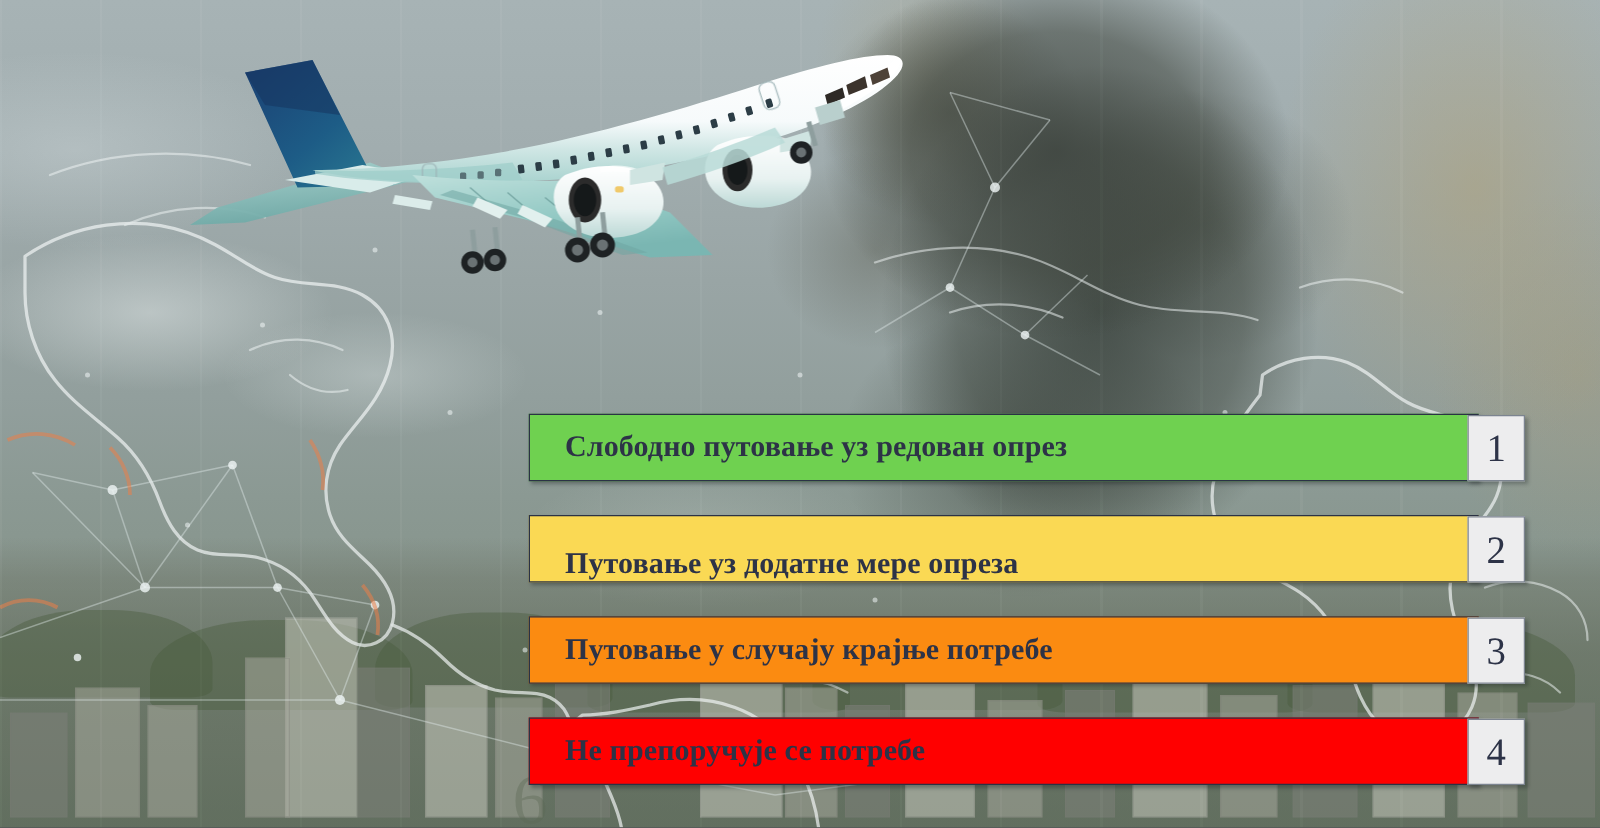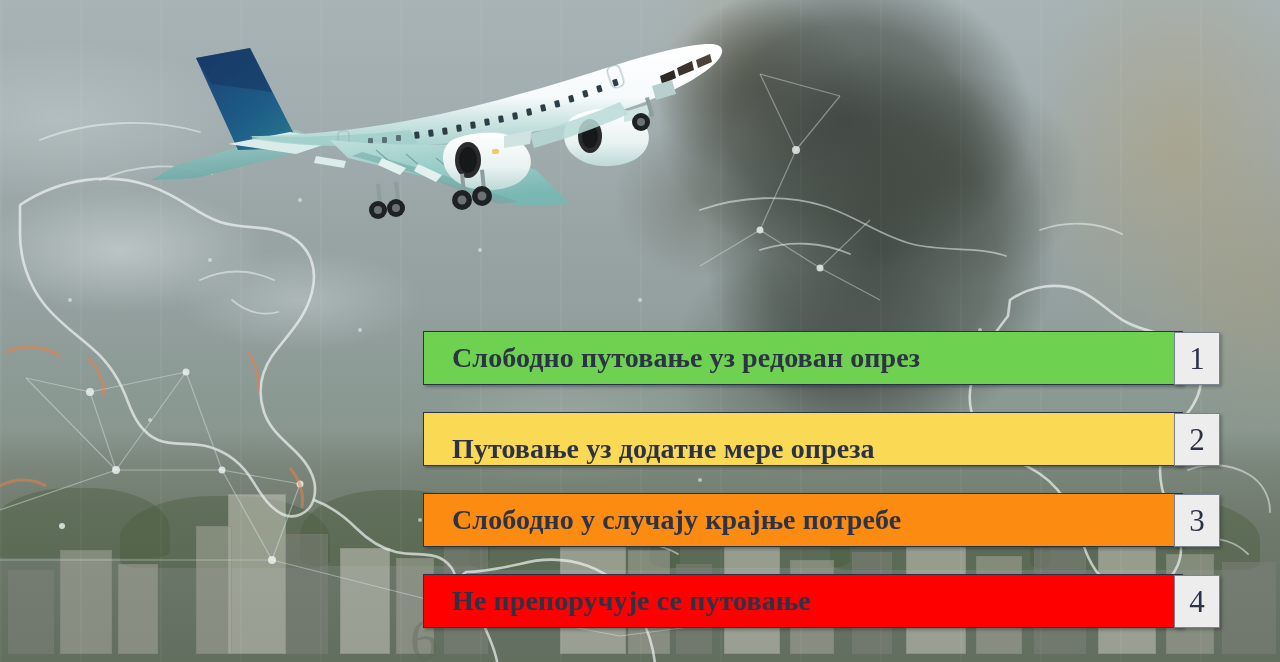--- a/index.html
+++ b/index.html
@@ -159,21 +159,21 @@
     border: 1px solid #2b3245;
     box-sizing: border-box;
     box-shadow: 2px 2px 3px rgba(20,26,30,0.35);
     display: flex;
     align-items: center;
   }
   .bar-label {
     padding-left: 28px;
     font-family: "Liberation Serif", "DejaVu Serif", serif;
     font-weight: bold;
-    font-size: 28px;
+    font-size: 24px;
     letter-spacing: 0.1px;
     color: #2d3347;
     white-space: nowrap;
   }
   .row-green  .bar { background: #6FD150; }
   .row-yellow .bar { background: #FAD954; align-items: flex-end; }
   .row-orange .bar { background: #FB8B11; }
   .row-red    .bar { background: #FF0000; }
 
   .badge {
@@ -497,26 +497,26 @@
 
     <div class="row row-yellow">
       <div class="bar">
         <span class="bar-label">Путовање уз додатне мере опреза</span>
       </div>
       <div class="badge">2</div>
     </div>
 
     <div class="row row-orange">
       <div class="bar">
-        <span class="bar-label">Слободно у случају крајње потребе</span>
+        <span class="bar-label">Путовање у случају крајње потребе</span>
       </div>
       <div class="badge">3</div>
     </div>
 
     <div class="row row-red">
       <div class="bar">
-        <span class="bar-label">Не препоручује се путовање</span>
+        <span class="bar-label">Не препоручује се потребе</span>
       </div>
       <div class="badge">4</div>
     </div>
 
   </div>
 </div>
 
 </body></html>

